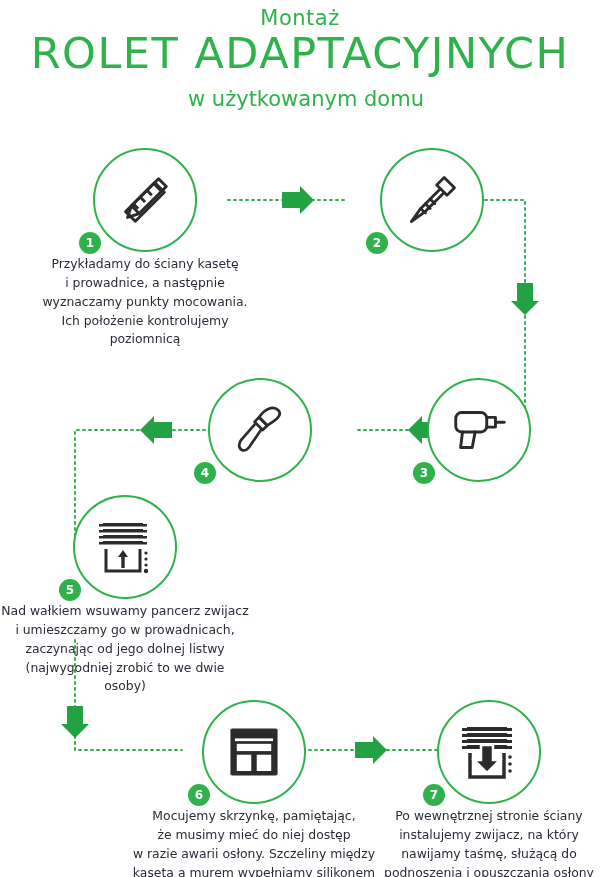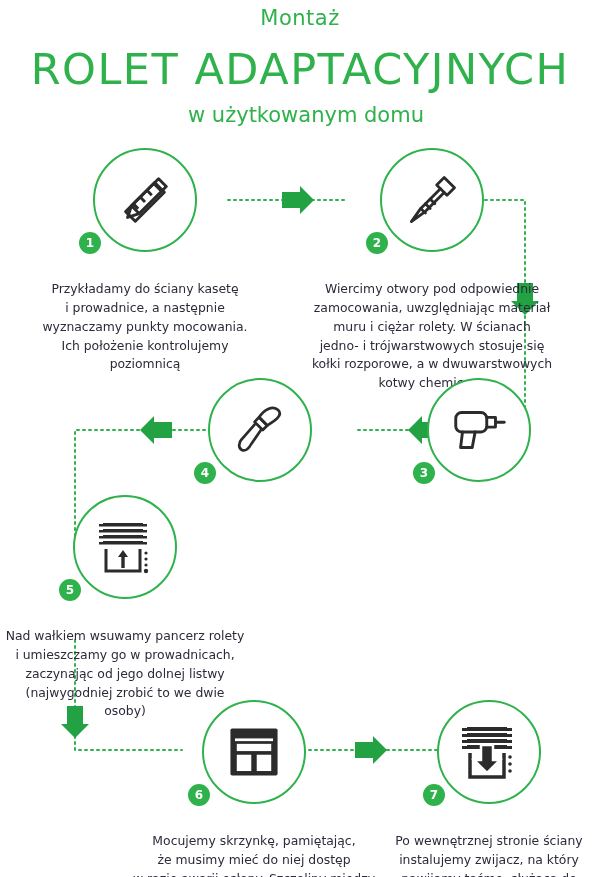--- a/index.html
+++ b/index.html
@@ -24,21 +24,21 @@
     font-size: 21px;
     letter-spacing: 0.5px;
     margin-top: 6px;
     font-weight: 400;
   }
   .title-big {
     color: #2fb24c;
     font-size: 43px;
     letter-spacing: 1.5px;
     line-height: 1.1;
-    margin-top: 16px;
+    margin-top: 0;
     font-weight: 400;
     white-space: nowrap;
   }
   .title-sub {
     color: #2fb24c;
     font-size: 21px;
     margin-top: 10px;
     font-weight: 400;
     padding-left: 12px;
   }
@@ -64,21 +64,21 @@
     border-radius: 50%;
     background: #2fb24c;
     color: #ffffff;
     font-size: 12px;
     font-weight: bold;
     display: flex; align-items: center; justify-content: center;
     z-index: 5;
     border: 2px solid #ffffff;
   }
   .caption {
-    margin-top: 28px;
+    margin-top: 3px;
     text-align: center;
     color: #2b2b3a;
     font-size: 12.4px;
     line-height: 1.52;
     white-space: pre-line;
   }
 </style>
 </head>
 <body>
 
@@ -154,26 +154,20 @@
         <svg width="60" height="60" viewBox="0 0 64 64">
           <g stroke="#2b2b2b" stroke-width="3" fill="none" stroke-linejoin="round" stroke-linecap="round">
             <path d="M 45 8 L 56 19 L 48 27 L 37 16 Z"></path>
             <path d="M 41 20 L 20 41 L 10 55 L 24 45 L 45 24"></path>
             <path d="M 30 31 L 35 36 M 25 36 L 30 41 M 20 41 L 25 46"></path>
           </g>
         </svg>
       </div>
       <div class="badge">2</div>
     </div>
-    <div class="caption">Wiercimy otwory pod odpowiednie
-zamocowania, uwzględniając materiał
-muru i ciężar rolety. W ścianach
-jedno- i trójwarstwowych stosuje się
-kołki rozporowe, a w dwuwarstwowych
-kotwy chemiczne</div>
   </div>
 
   <div class="step" style="left:358px; top:378px; width:242px;">
     <div class="circle-wrap">
       <div class="circle">
         <svg width="62" height="62" viewBox="0 0 64 64">
           <g stroke="#2b2b2b" stroke-width="3" fill="none" stroke-linejoin="round" stroke-linecap="round">
             <rect x="8" y="14" width="32" height="20" rx="6"></rect>
             <path d="M 40 19 L 49 19 L 49 29 L 40 29"></path>
             <path d="M 49 24 L 58 24"></path>
@@ -226,21 +220,21 @@
             <path d="M 13 34 L 13 56 L 47 56 L 47 34"></path>
           </g>
           <g fill="#2b2b2b">
             <path d="M 30 52 L 30 42 L 25 42 L 30 35 L 35 42 L 30 42 Z"></path>
             <rect x="28.3" y="40" width="3.4" height="13"></rect>
           </g>
         </svg>
       </div>
       <div class="badge">5</div>
     </div>
-    <div class="caption">Nad wałkiem wsuwamy pancerz rolety
+    <div class="caption">Nad wałkiem wsuwamy pancerz zwijacz
 i umieszczamy go w prowadnicach,
 zaczynając od jego dolnej listwy
 (najwygodniej zrobić to we dwie
 osoby)</div>
   </div>
 
   <div class="step" style="left:130px; top:700px; width:248px;">
     <div class="circle-wrap">
       <div class="circle">
         <svg width="58" height="58" viewBox="0 0 64 64">

